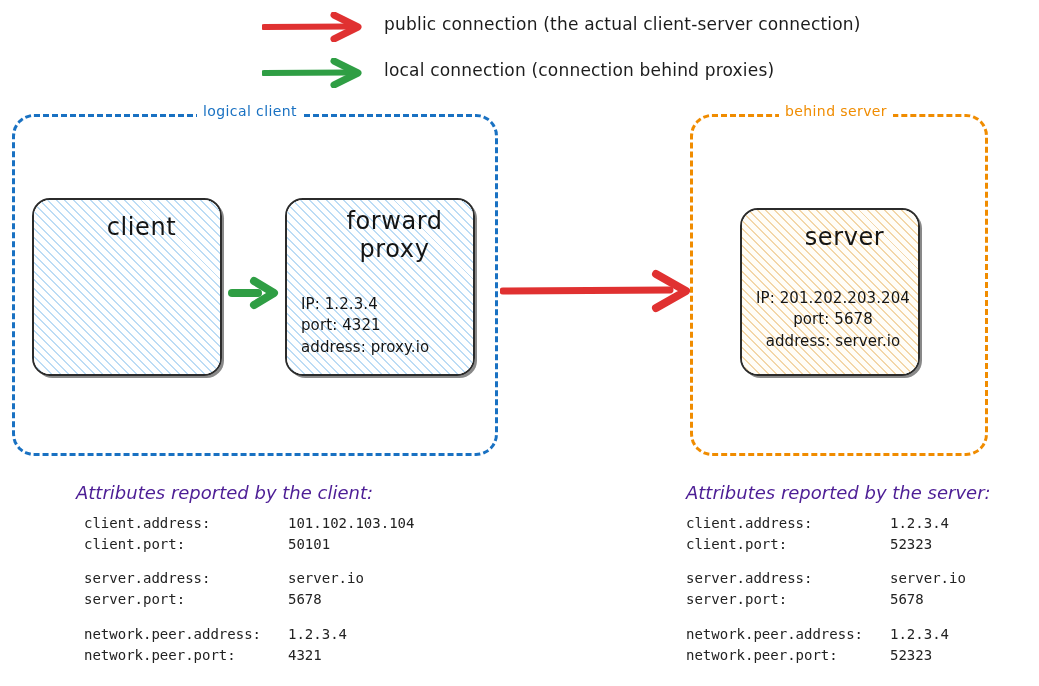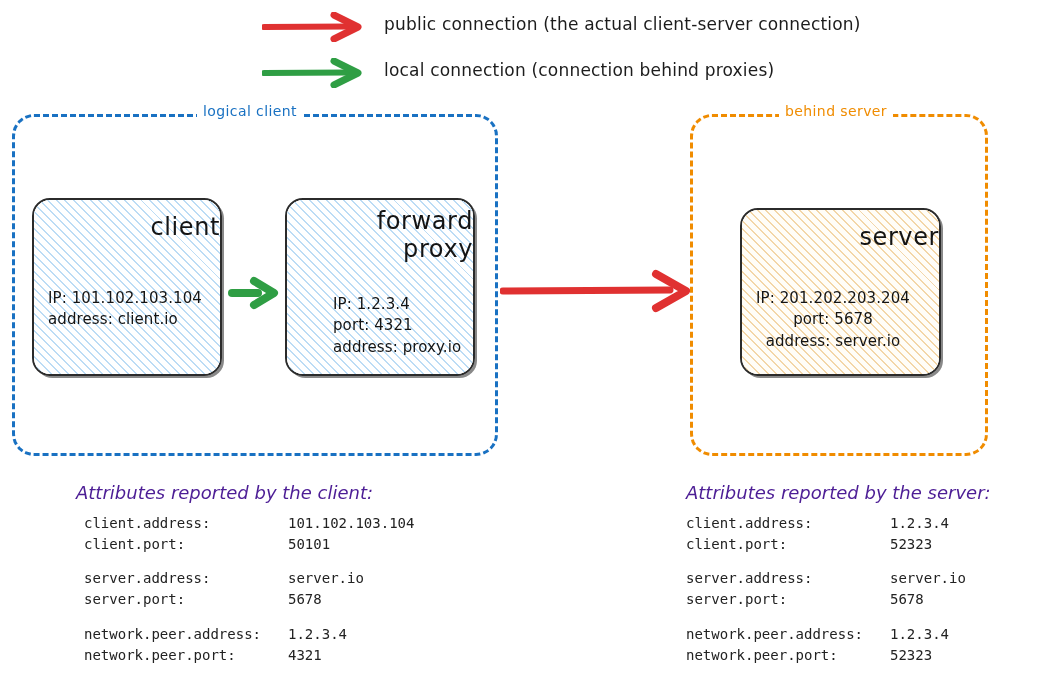--- a/index.html
+++ b/index.html
@@ -93,21 +93,21 @@
   .node.orange .hatch {
     background-color: #fffdf8;
     background-image: repeating-linear-gradient(
       45deg,
       #f3d6a8 0px, #f3d6a8 1.4px,
       rgba(255,255,255,0) 1.4px, rgba(255,255,255,0) 6px);
   }
   .node-title {
     position: absolute;
     left: 0; right: 0;
-    text-align: right;
+    text-align: center;
     font-family: "DejaVu Sans", sans-serif;
     font-size: 24px;
     letter-spacing: 0.6px;
     color: #141414;
     line-height: 1.15;
     margin-left: 29px;
   }
   .node-body {
     position: absolute;
     font-family: "DejaVu Sans", sans-serif;
@@ -117,23 +117,23 @@
     line-height: 1.42;
     white-space: nowrap;
   }
 
   #node-client { left: 32px; top: 198px; width: 190px; height: 178px; }
   #node-client .node-title { top: 14px; }
   #node-client .node-body { left: 14px; top: 88px; }
 
   #node-proxy { left: 285px; top: 198px; width: 190px; height: 178px; }
   #node-proxy .node-title { top: 8px; }
-  #node-proxy .node-body { left: 14px; top: 94px; margin-left: 32px; }
-
-  #node-server { left: 740px; top: 208px; width: 201px; height: 168px; }
+  #node-proxy .node-body { left: 14px; top: 94px; }
+
+  #node-server { left: 740px; top: 208px; width: 180px; height: 168px; }
   #node-server .node-title { top: 14px; }
   #node-server .node-body { left: 14px; top: 78px; text-align: center; }
 
   
   #arrow-local { position: absolute; left: 228px; top: 272px; width: 62px; height: 42px; }
   #arrow-public { position: absolute; left: 500px; top: 266px; width: 196px; height: 50px; }
 
   
   .attrs { position: absolute; }
   #attrs-client { left: 84px; top: 482px; }
@@ -183,24 +183,20 @@
 </div>
 
 <div class="group" id="group-client">
   <span class="group-label">logical client</span>
 </div>
 
 <div class="node blue" id="node-client">
   <div class="hatch"></div>
   <div class="node-inner">
     <div class="node-title">client</div>
-    <div class="node-body">
-      <div>IP: 101.102.103.104</div>
-      <div>address: client.io</div>
-    </div>
   </div>
 </div>
 
 <div class="node blue" id="node-proxy">
   <div class="hatch"></div>
   <div class="node-inner">
     <div class="node-title">
       <div>forward</div>
       <div>proxy</div>
     </div>

